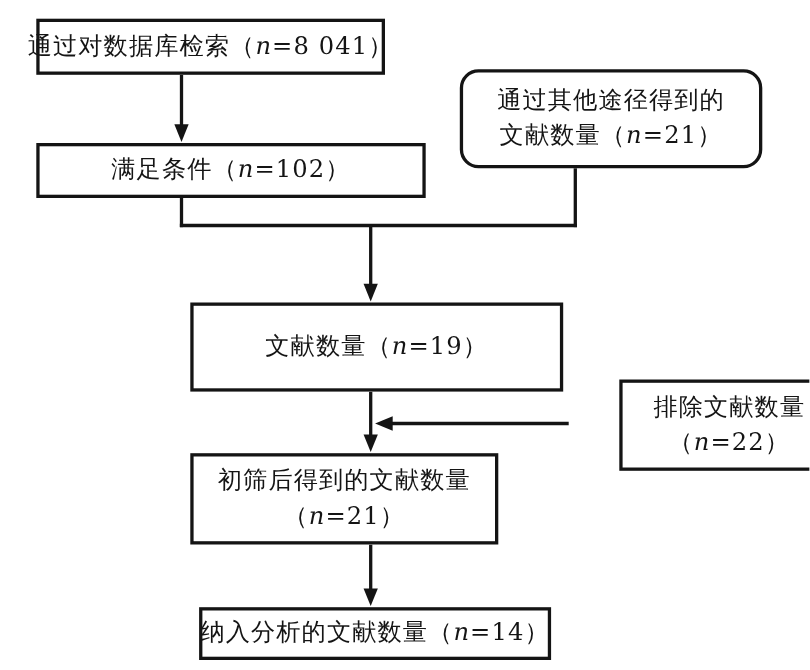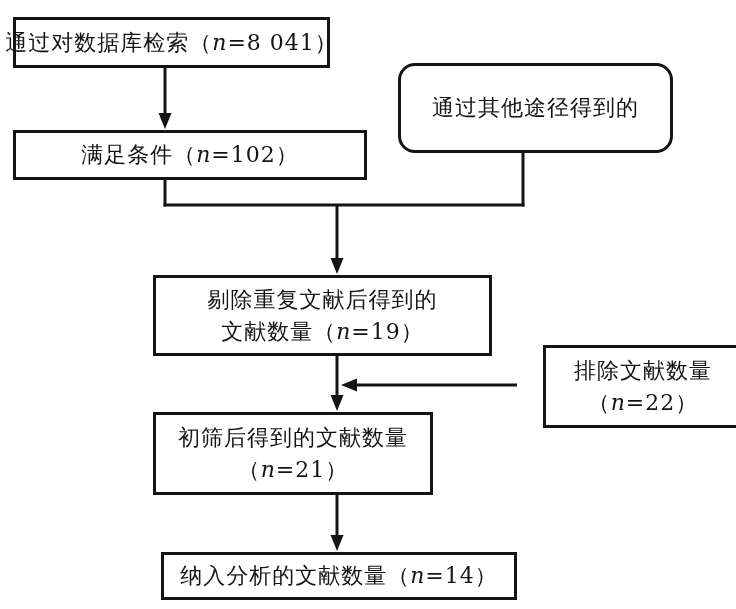--- a/index.html
+++ b/index.html
@@ -30,20 +30,21 @@
     color: #141414;
     display: flex;
     flex-direction: column;
     justify-content: center;
     align-items: center;
     text-align: left;
     font-size: 22px;
     line-height: 1.45;
     letter-spacing: 1px;
     white-space: nowrap;
+    margin-left: 20px;
   }
   .box .line {
     display: block;
   }
   .nvar {
     font-style: italic;
     font-family: "DejaVu Serif", "Liberation Serif", serif;
   }
   .stroke {
     stroke: #141414;
@@ -99,38 +100,38 @@
       <polygon class="head" points="337,551 330.5,535 343.5,535"></polygon>
     </g>
   </svg>
 
   <div class="box" style="left:13px; top:17px; width:317px; height:51px;">
     <span class="line"><span>通过对数据库检索（</span><i class="nvar">n</i><span>=8 041）</span></span>
   </div>
 
   <div class="box" style="left:398px; top:63px; width:275px; height:90px;border-radius:17px;">
     <span class="line"><span>通过其他途径得到的</span></span>
+    <span class="line"><span>文献数量（</span><i class="nvar">n</i><span>=21）</span></span>
   </div>
 
   <div class="box" style="left:13px; top:130px; width:354px; height:50px;">
     <span class="line"><span>满足条件（</span><i class="nvar">n</i><span>=102）</span></span>
   </div>
 
   <div class="box" style="left:153px; top:275px; width:339px; height:81px;">
-    <span class="line"><span>剔除重复文献后得到的</span></span>
     <span class="line"><span>文献数量（</span><i class="nvar">n</i><span>=19）</span></span>
   </div>
 
   <div class="box" style="left:543px; top:345px; width:200px; height:83px;">
     <span class="line"><span>排除文献数量</span></span>
     <span class="line"><span>（</span><i class="nvar">n</i><span>=22）</span></span>
   </div>
 
   <div class="box" style="left:153px; top:412px; width:280px; height:83px;">
     <span class="line"><span>初筛后得到的文献数量</span></span>
     <span class="line"><span>（</span><i class="nvar">n</i><span>=21）</span></span>
   </div>
 
-  <div class="box" style="left:161px; top:552px; width:356px; height:48px;">
+  <div class="box" style="left:161px; top:552px; width:320px; height:48px;">
     <span class="line"><span>纳入分析的文献数量（</span><i class="nvar">n</i><span>=14）</span></span>
   </div>
 
 </div>
 
 </body></html>

